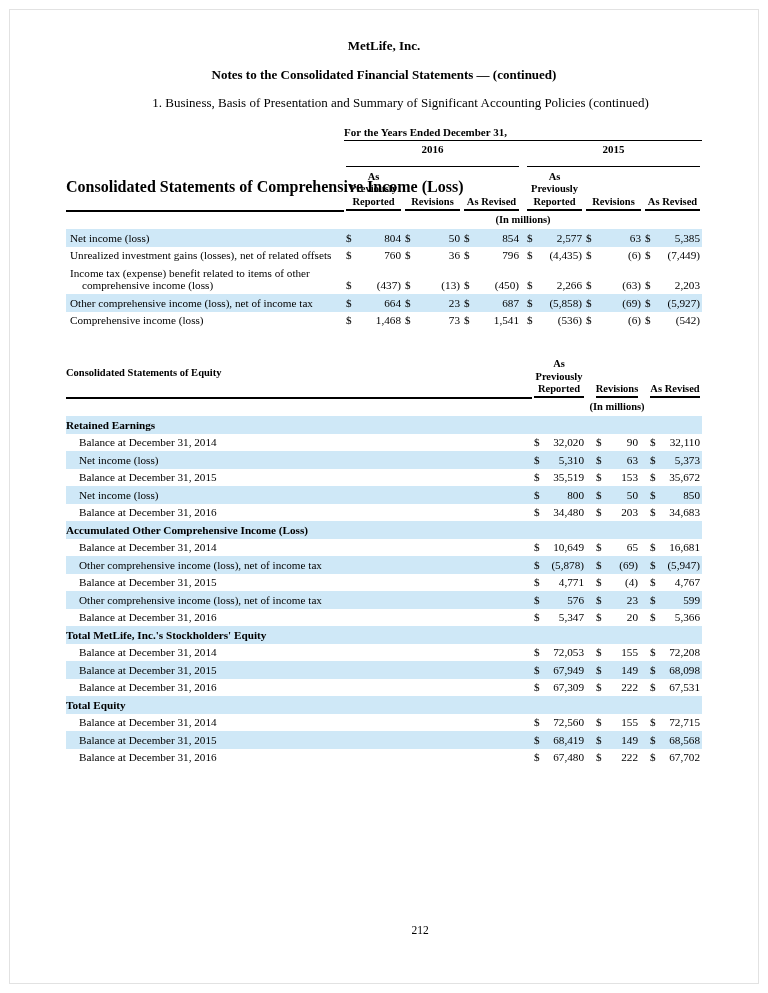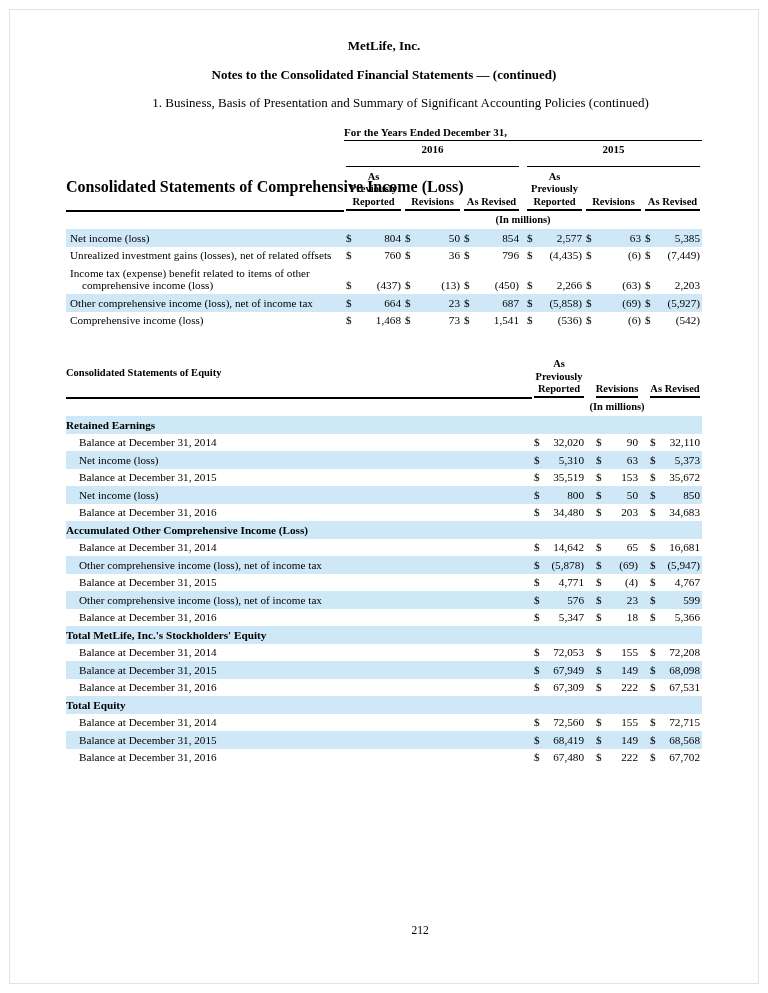--- a/index.html
+++ b/index.html
@@ -268,21 +268,21 @@
           <td class="gapc"></td>
           <td class="cur">$</td>
           <td class="val">34,683</td>
         </tr>
         <tr class="shade">
           <td class="sec" colspan="9">Accumulated Other Comprehensive Income (Loss)</td>
         </tr>
         <tr>
           <td class="lbl2">Balance at December 31, 2014</td>
           <td class="cur">$</td>
-          <td class="val">14,642</td>
+          <td class="val">10,649</td>
           <td class="gapc"></td>
           <td class="cur">$</td>
           <td class="val">65</td>
           <td class="gapc"></td>
           <td class="cur">$</td>
           <td class="val">16,681</td>
         </tr>
         <tr class="shade">
           <td class="lbl2">Other comprehensive income (loss), net of income tax</td>
           <td class="cur">$</td>
@@ -315,21 +315,21 @@
           <td class="gapc"></td>
           <td class="cur">$</td>
           <td class="val">599</td>
         </tr>
         <tr>
           <td class="lbl2">Balance at December 31, 2016</td>
           <td class="cur">$</td>
           <td class="val">5,347</td>
           <td class="gapc"></td>
           <td class="cur">$</td>
-          <td class="val">18</td>
+          <td class="val">20</td>
           <td class="gapc"></td>
           <td class="cur">$</td>
           <td class="val">5,366</td>
         </tr>
         <tr class="shade">
           <td class="sec" colspan="9">Total MetLife, Inc.'s Stockholders' Equity</td>
         </tr>
         <tr>
           <td class="lbl2">Balance at December 31, 2014</td>
           <td class="cur">$</td>

